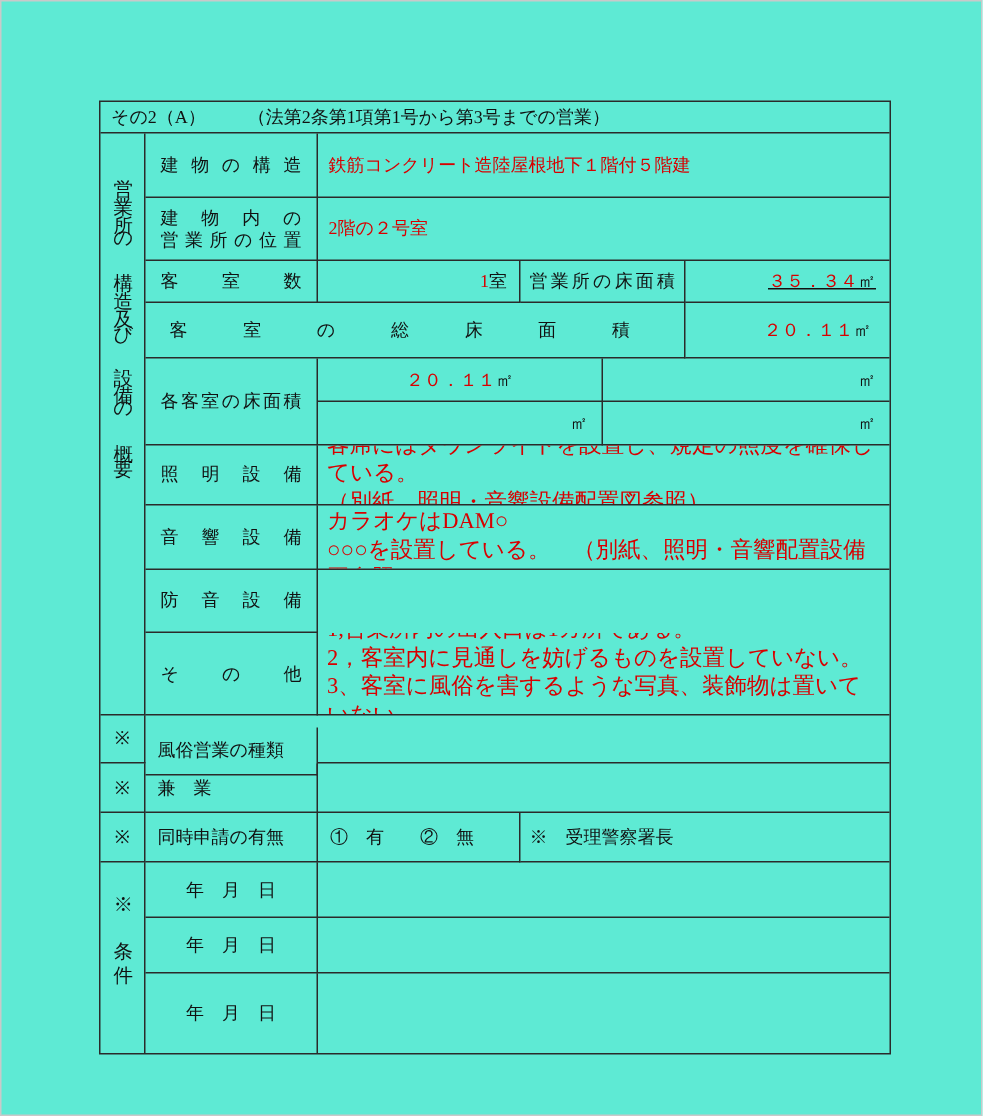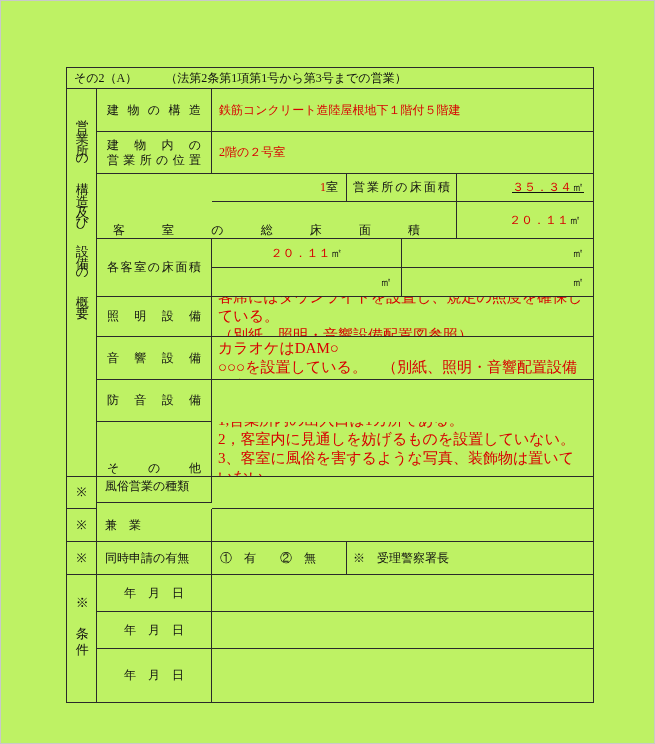--- a/index.html
+++ b/index.html
@@ -4,21 +4,21 @@
 <style>
   :root{
     --ink:#111111;
     --fill:#d80000;
     --line:#2a2a2a;
   }
   html,body{margin:0;padding:0;background:#ffffff;}
   .page{
     position:relative;
     width:655px;height:744px;
-    background:#bef264;
+    background:#5eead4;
     border:1px solid #c9c9c9;
     box-sizing:border-box;
     font-family:"Liberation Serif","DejaVu Serif",serif;
     color:var(--ink);
   }
   .table{
     position:absolute;left:65px;top:66px;
     width:526px;height:634px;
     border:1px solid var(--line);
   }
@@ -67,35 +67,38 @@
     </div>
 
     <div class="cell" style="left:30px;top:64px;width:115px;height:42px;padding:0 10px;">
       <div class="jt">建物内の
 営業所の位置</div>
     </div>
     <div class="cell no-r" style="left:145px;top:64px;width:381px;height:42px;padding:0 7px;font-family:Liberation Serif, serif;">
       <div class="lt red">2階の２号室</div>
     </div>
 
+    <div class="cell" style="left:30px;top:106px;width:115px;height:28px;padding:0 10px;">
+      <div class="jt">客室数</div>
+    </div>
     <div class="cell" style="left:145px;top:106px;width:135px;height:28px;padding:0 8px;">
       <div class="rt">
         <span class="red">1</span><span>室</span>
       </div>
     </div>
     <div class="cell" style="left:280px;top:106px;width:110px;height:28px;padding:0 6px;">
       <div class="jt">営業所の床面積</div>
     </div>
     <div class="cell no-r" style="left:390px;top:106px;width:136px;height:28px;padding:0 9px;text-decoration:underline;">
       <div class="rt">
         <span class="red">３５．３４</span><span>㎡</span>
       </div>
     </div>
 
-    <div class="cell" style="left:30px;top:134px;width:360px;height:37px;padding:0 36px 0 16px;align-items:flex-end;">
+    <div class="cell" style="left:30px;top:134px;width:360px;height:37px;padding:0 36px 0 16px;">
       <div class="jt">客室の総床面積</div>
     </div>
     <div class="cell no-r" style="left:390px;top:134px;width:136px;height:37px;padding:0 12px;">
       <div class="rt">
         <span class="red">２０．１１</span><span>㎡</span>
       </div>
     </div>
 
     <div class="cell" style="left:30px;top:171px;width:115px;height:58px;padding:0 10px;">
       <div class="jt">各客室の床面積</div>
@@ -128,33 +131,33 @@
     </div>
     <div class="cell no-r" style="left:145px;top:269px;width:381px;height:43px;padding:2px 6px;">
       <div class="valblock">営業所内にスピーカーを4台設置し、モニターは3台、カラオケはDAM○
 ○○○を設置している。　（別紙、照明・音響配置設備図参照）</div>
     </div>
 
     <div class="cell" style="left:30px;top:312px;width:115px;height:42px;padding:0 10px;">
       <div class="jt">防音設備</div>
     </div>
 
-    <div class="cell" style="left:30px;top:354px;width:115px;height:55px;padding:0 10px;align-items:flex-end;">
+    <div class="cell" style="left:30px;top:354px;width:115px;height:55px;padding:0 10px;">
       <div class="jt">その他</div>
     </div>
     <div class="cell no-r" style="left:145px;top:354px;width:381px;height:55px;padding:2px 6px;">
       <div class="valblock">1,営業所内の出入口は1カ所である。
 2，客室内に見通しを妨げるものを設置していない。
 3、客室に風俗を害するような写真、装飾物は置いていない。</div>
     </div>
 
     <div class="cell" style="left:0;top:409px;width:30px;height:32px;">
       <div class="ct">※</div>
     </div>
-    <div class="cell" style="left:30px;top:403px;width:115px;height:32px;padding:0 8px;align-items:center;">
+    <div class="cell" style="left:30px;top:417px;width:115px;height:32px;padding:0 8px;align-items:center;">
       <div class="lt">風俗営業の種類</div>
     </div>
     <div class="cell no-r" style="left:145px;top:409px;width:381px;height:32px;"></div>
 
     <div class="cell" style="left:0;top:441px;width:30px;height:33px;">
       <div class="ct">※</div>
     </div>
     <div class="cell" style="left:30px;top:441px;width:115px;height:33px;padding:0 8px;">
       <div class="lt">兼　業</div>
     </div>

